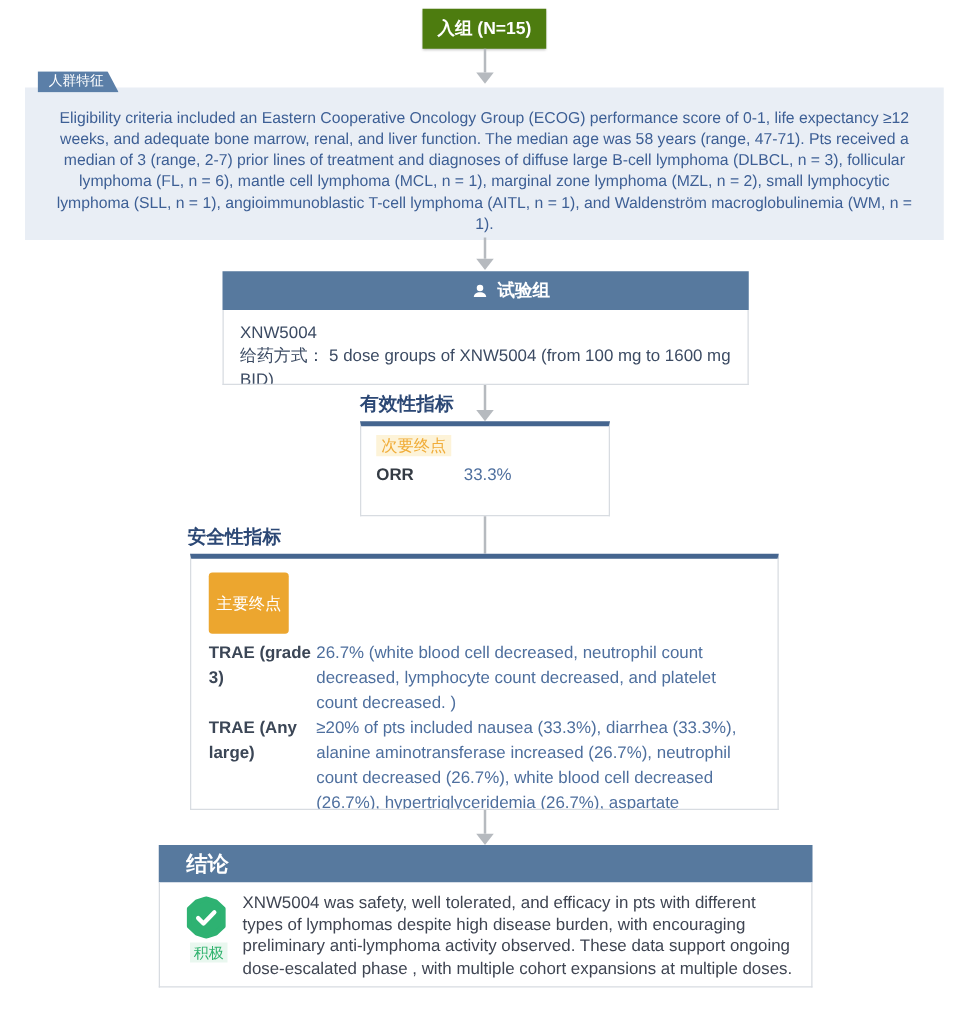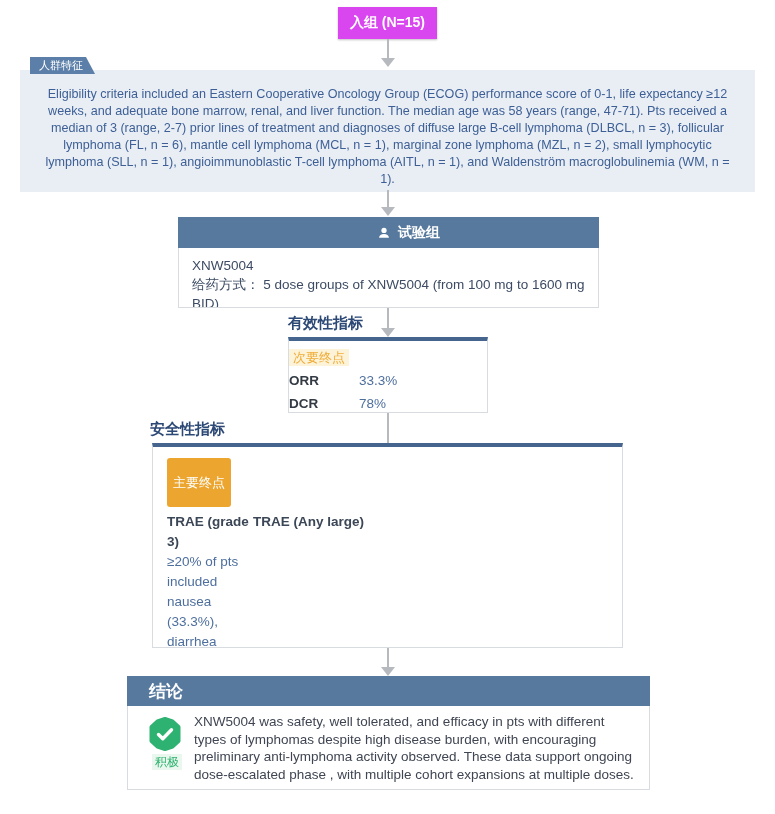--- a/index.html
+++ b/index.html
@@ -6,21 +6,21 @@
   html, body { background: #ffffff; }
   body { font-family: "Liberation Sans", "DejaVu Sans", sans-serif; }
   .canvas {
     position: relative; width: 775px; height: 814px; background: #ffffff;
     overflow: hidden; margin: 0 auto;
   }
 
   
   .enroll-box {
     position: absolute; left: 338px; top: 7px; width: 99px; height: 32px;
-    background: #d946ef; color: #ffffff; font-size: 14px; font-weight: bold;
+    background: #4d7c0f; color: #ffffff; font-size: 14px; font-weight: bold;
     display: flex; align-items: center; justify-content: center;
     box-shadow: 0 1px 2px rgba(0,0,0,.25);
   }
 
   
   .arrow { position: absolute; width: 14px; display: flex; flex-direction: column; align-items: center; }
   .arrow .shaft { width: 2px; flex: 1; background: #b6babf; }
   .arrow .head { width: 0; height: 0; border-left: 7px solid transparent; border-right: 7px solid transparent; border-top: 9px solid #b6babf; }
   .a1 { left: 381px; top: 39px; height: 28px; }
   .a2 { left: 381px; top: 190px; height: 26px; }
@@ -56,21 +56,21 @@
 
   
   .sec-label { position: absolute; font-size: 15px; font-weight: bold; color: #2c4875; }
   .sec-label.eff { left: 288px; top: 314px; }
   .sec-label.saf { left: 150px; top: 420px; }
 
   
   .eff-box {
     position: absolute; left: 288px; top: 337px; width: 200px; height: 76px;
     background: #ffffff; border: 1px solid #d8dce1; border-top: 4px solid #45658f;
-    padding: 7px 0; overflow: hidden;
+    padding: 7px 12px; overflow: hidden;
   }
   .badge-soft {
     display: inline-block; background: #fdf3d8; color: #f0ac38;
     font-size: 13px; padding: 0 4px; line-height: 17px; margin-bottom: 3px;
   }
   .eff-row { display: grid; grid-template-columns: 70px 1fr; font-size: 13.5px; line-height: 23px; }
   .eff-row .rl { font-weight: bold; color: #343b44; }
   .eff-row .rv { color: #4e6f9e; }
 
   
@@ -145,32 +145,29 @@
   <div class="arrow a3">
     <div class="shaft"></div>
     <div class="head"></div>
   </div>
   <div class="eff-box">
     <span class="badge-soft">次要终点</span>
     <div class="eff-row">
       <span class="rl">ORR</span>
       <span class="rv">33.3%</span>
     </div>
-    <div class="eff-row">
-      <span class="rl">DCR</span>
-      <span class="rv">78%</span>
-    </div>
   </div>
 
   <div class="sec-label saf">安全性指标</div>
   <div class="connector"></div>
   <div class="saf-box">
     <span class="badge-solid">主要终点</span>
     <div class="saf-grid">
       <span class="sl">TRAE (grade 3)</span>
+      <span class="sv">26.7% (white blood cell decreased, neutrophil count decreased, lymphocyte count decreased, and platelet count decreased. )</span>
       <span class="sl">TRAE (Any large)</span>
       <span class="sv">≥20% of pts included nausea (33.3%), diarrhea (33.3%), alanine aminotransferase increased (26.7%), neutrophil count decreased (26.7%), white blood cell decreased (26.7%), hypertriglyceridemia (26.7%), aspartate aminotransferase increased (20%), vomiting (20%), blood lactate dehydrogenase increased (20%), blood bilirubin increased (20%), pruritus (20%), anemia (20%).</span>
     </div>
   </div>
   <div class="arrow a4">
     <div class="shaft"></div>
     <div class="head"></div>
   </div>
 
   <div class="conc-card">

